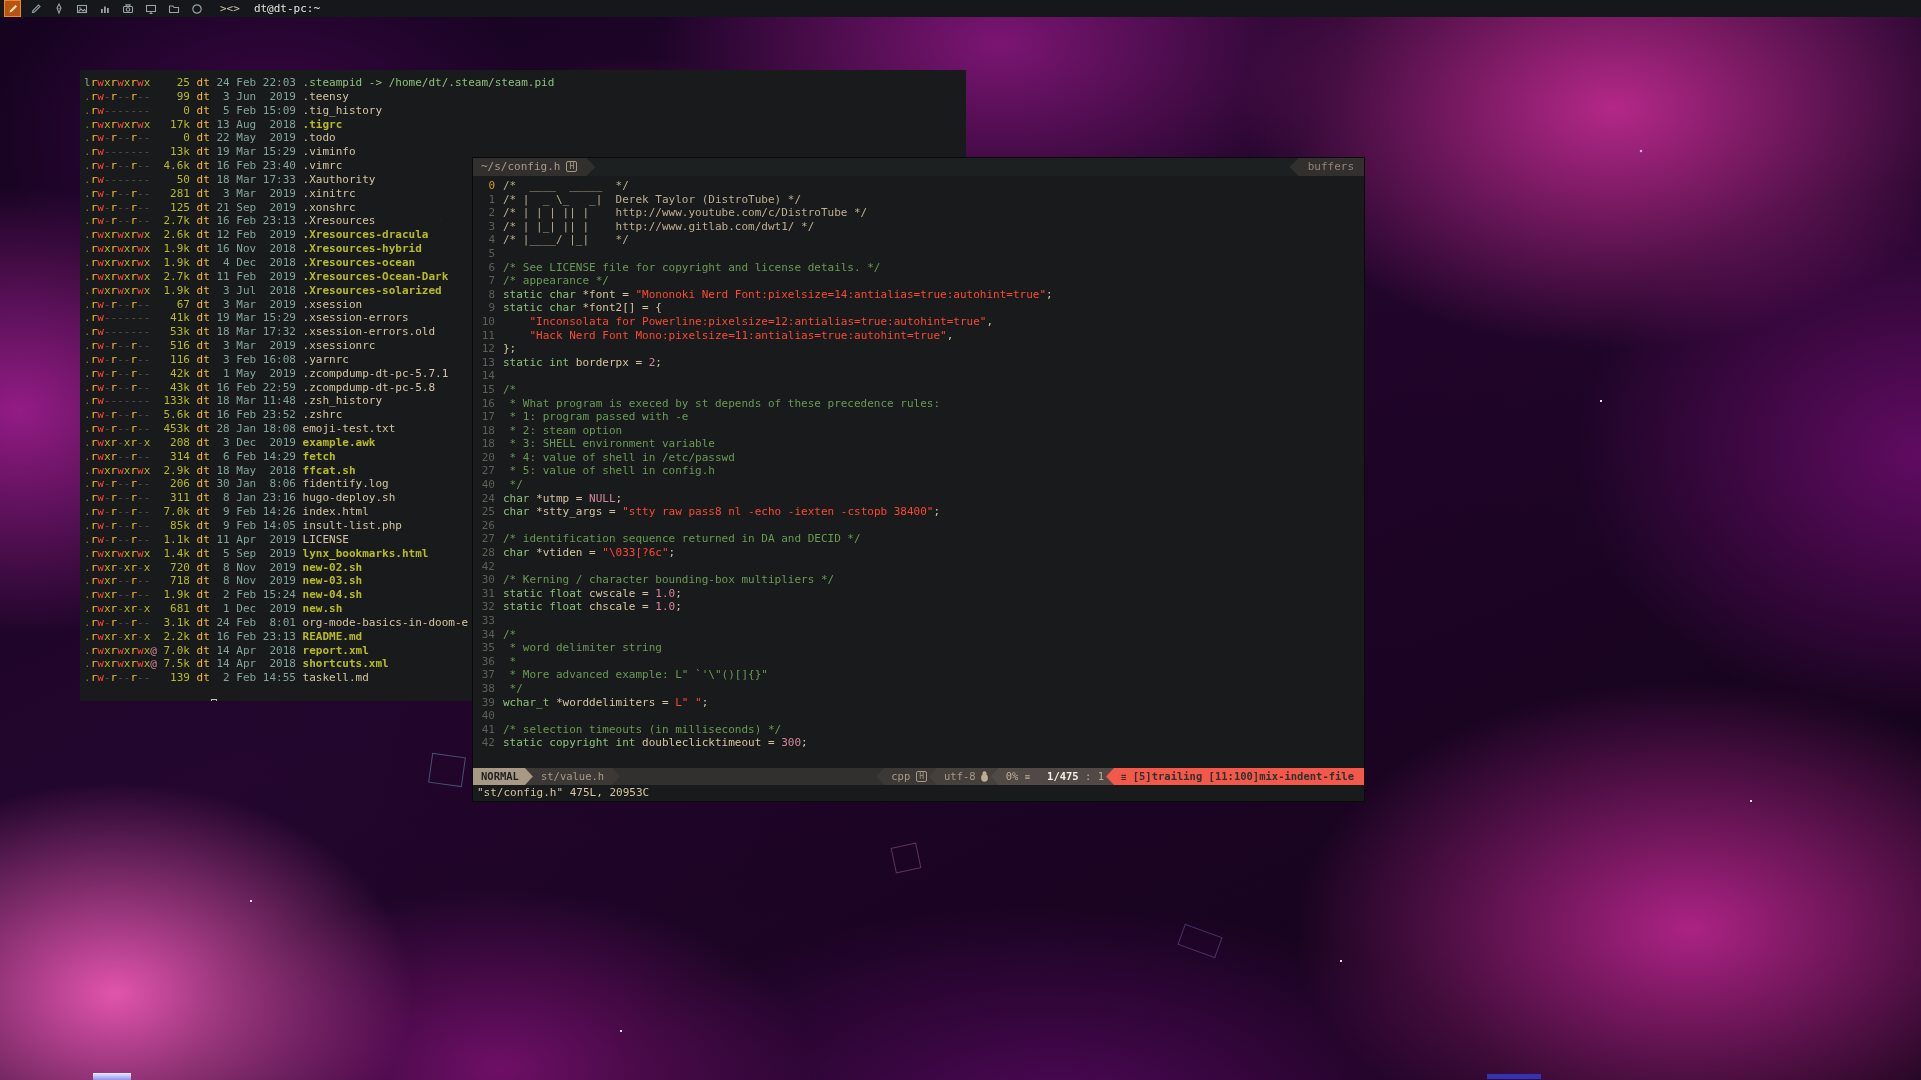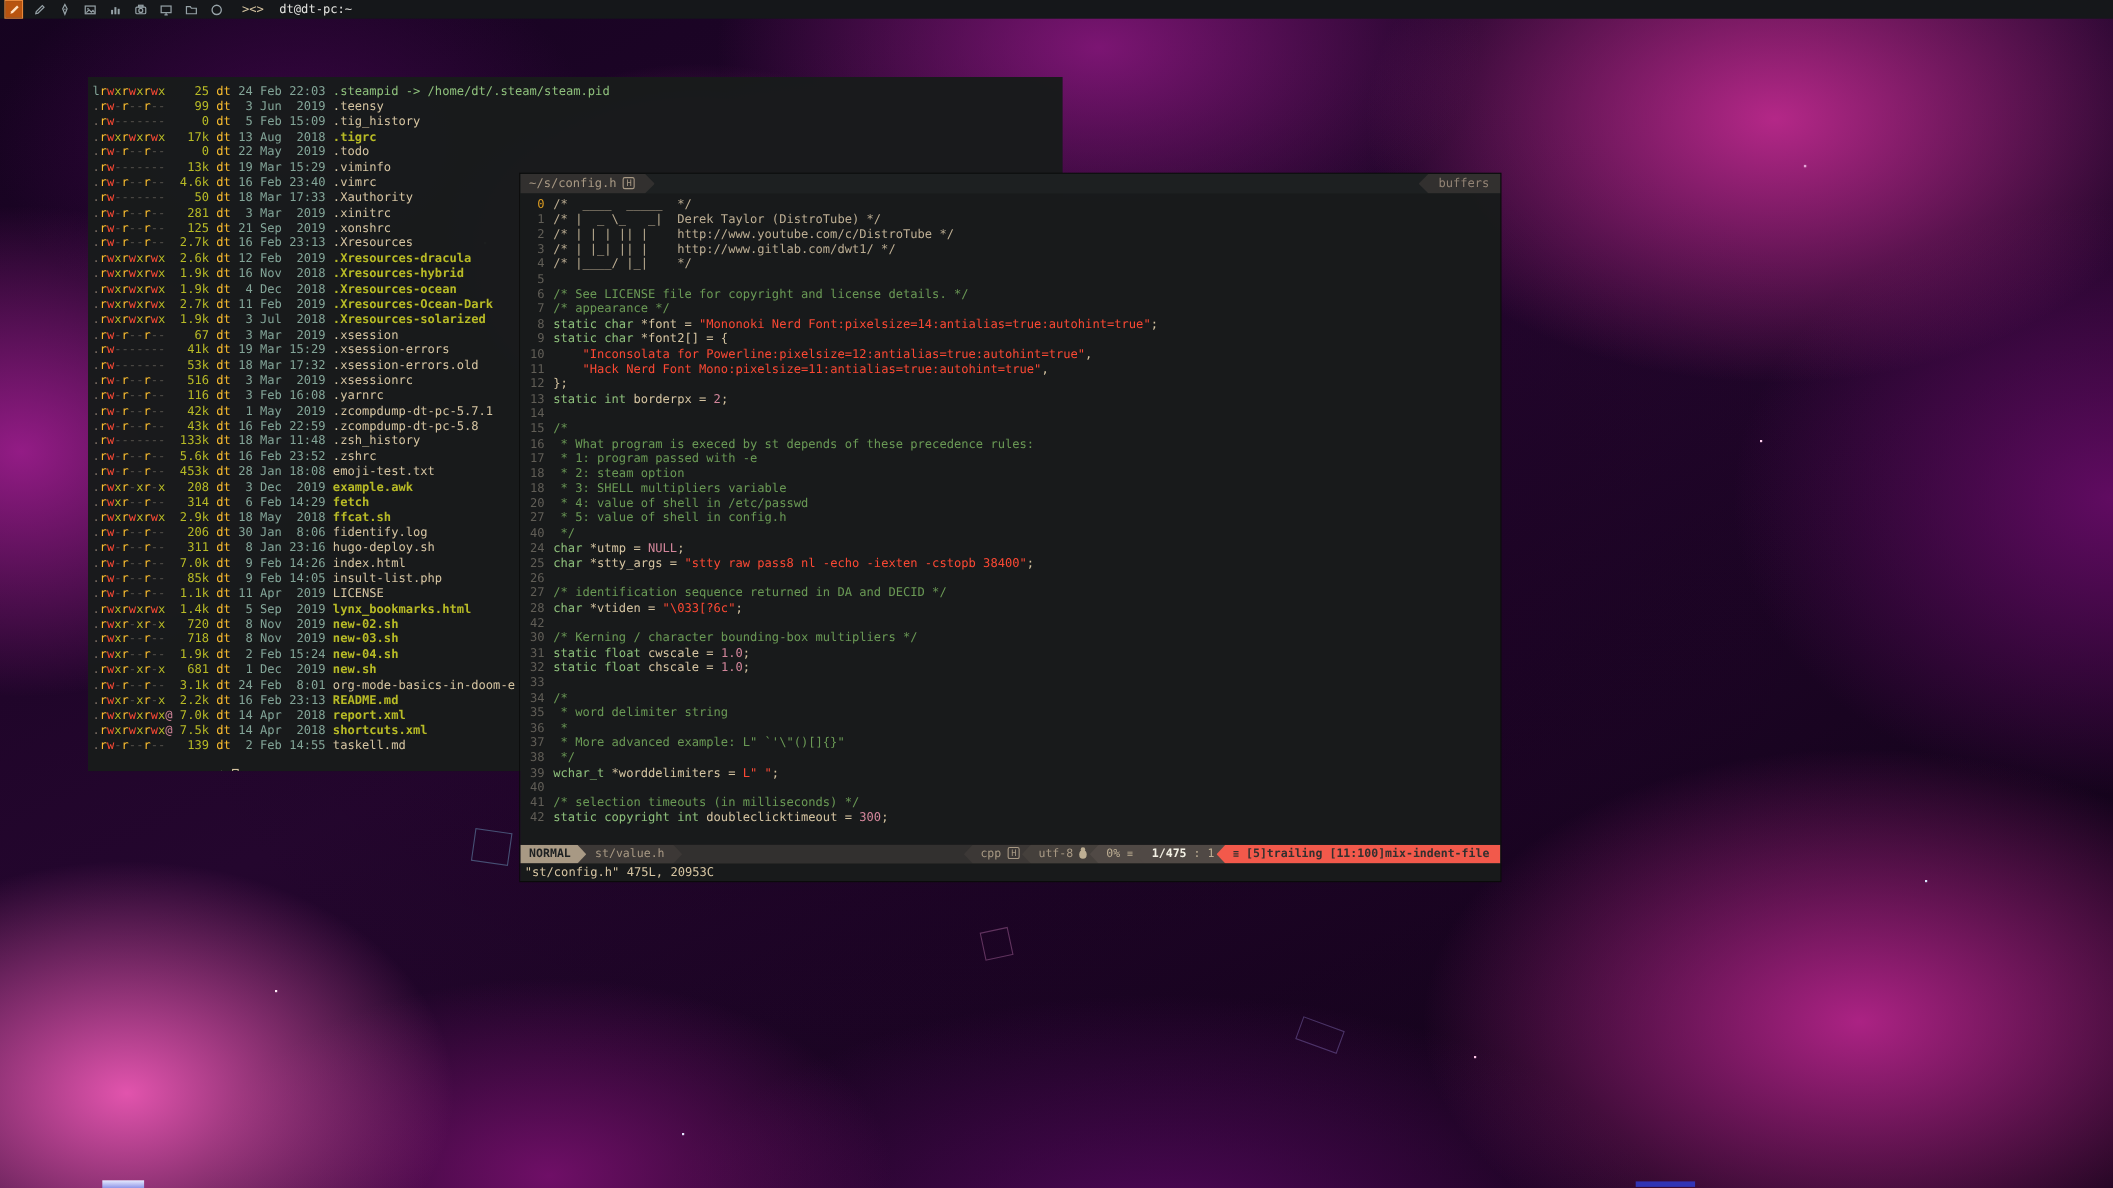--- a/index.html
+++ b/index.html
@@ -248,21 +248,21 @@
       <div class="cline"><span class="lnum">9</span><span class="ltext"><span class="tok-k">static char</span><span class="tok-f"> *font2[] = {</span></span></div>
       <div class="cline"><span class="lnum">10</span><span class="ltext"><span class="tok-f">    </span><span class="tok-s">"Inconsolata for Powerline:pixelsize=12:antialias=true:autohint=true"</span><span class="tok-f">,</span></span></div>
       <div class="cline"><span class="lnum">11</span><span class="ltext"><span class="tok-f">    </span><span class="tok-s">"Hack Nerd Font Mono:pixelsize=11:antialias=true:autohint=true"</span><span class="tok-f">,</span></span></div>
       <div class="cline"><span class="lnum">12</span><span class="ltext"><span class="tok-f">};</span></span></div>
       <div class="cline"><span class="lnum">13</span><span class="ltext"><span class="tok-k">static int</span><span class="tok-f"> borderpx = </span><span class="tok-n">2</span><span class="tok-f">;</span></span></div>
       <div class="cline"><span class="lnum">14</span><span class="ltext"></span></div>
       <div class="cline"><span class="lnum">15</span><span class="ltext"><span class="tok-c">/*</span></span></div>
       <div class="cline"><span class="lnum">16</span><span class="ltext"><span class="tok-c"> * What program is execed by st depends of these precedence rules:</span></span></div>
       <div class="cline"><span class="lnum">17</span><span class="ltext"><span class="tok-c"> * 1: program passed with -e</span></span></div>
       <div class="cline"><span class="lnum">18</span><span class="ltext"><span class="tok-c"> * 2: steam option</span></span></div>
-      <div class="cline"><span class="lnum">18</span><span class="ltext"><span class="tok-c"> * 3: SHELL multipliers variable</span></span></div>
+      <div class="cline"><span class="lnum">18</span><span class="ltext"><span class="tok-c"> * 3: SHELL environment variable</span></span></div>
       <div class="cline"><span class="lnum">20</span><span class="ltext"><span class="tok-c"> * 4: value of shell in /etc/passwd</span></span></div>
       <div class="cline"><span class="lnum">27</span><span class="ltext"><span class="tok-c"> * 5: value of shell in config.h</span></span></div>
       <div class="cline"><span class="lnum">40</span><span class="ltext"><span class="tok-c"> */</span></span></div>
       <div class="cline"><span class="lnum">24</span><span class="ltext"><span class="tok-k">char</span><span class="tok-f"> *utmp = </span><span class="tok-n">NULL</span><span class="tok-f">;</span></span></div>
       <div class="cline"><span class="lnum">25</span><span class="ltext"><span class="tok-k">char</span><span class="tok-f"> *stty_args = </span><span class="tok-s">"stty raw pass8 nl -echo -iexten -cstopb 38400"</span><span class="tok-f">;</span></span></div>
       <div class="cline"><span class="lnum">26</span><span class="ltext"></span></div>
       <div class="cline"><span class="lnum">27</span><span class="ltext"><span class="tok-c">/* identification sequence returned in DA and DECID */</span></span></div>
       <div class="cline"><span class="lnum">28</span><span class="ltext"><span class="tok-k">char</span><span class="tok-f"> *vtiden = </span><span class="tok-s">"\033[?6c"</span><span class="tok-f">;</span></span></div>
       <div class="cline"><span class="lnum">42</span><span class="ltext"></span></div>
       <div class="cline"><span class="lnum">30</span><span class="ltext"><span class="tok-c">/* Kerning / character bounding-box multipliers */</span></span></div>

